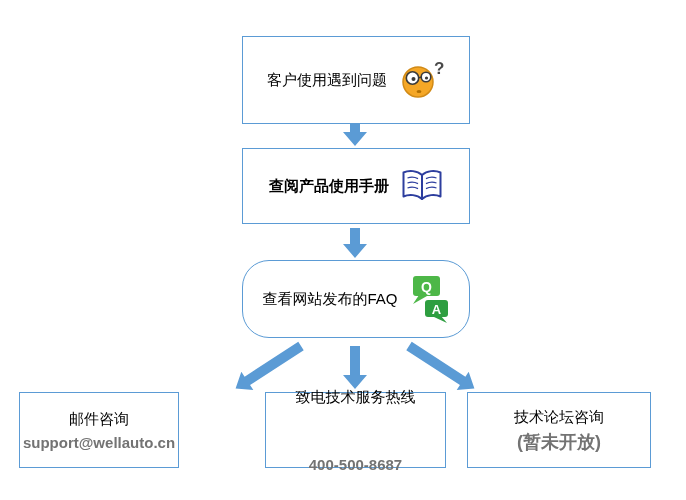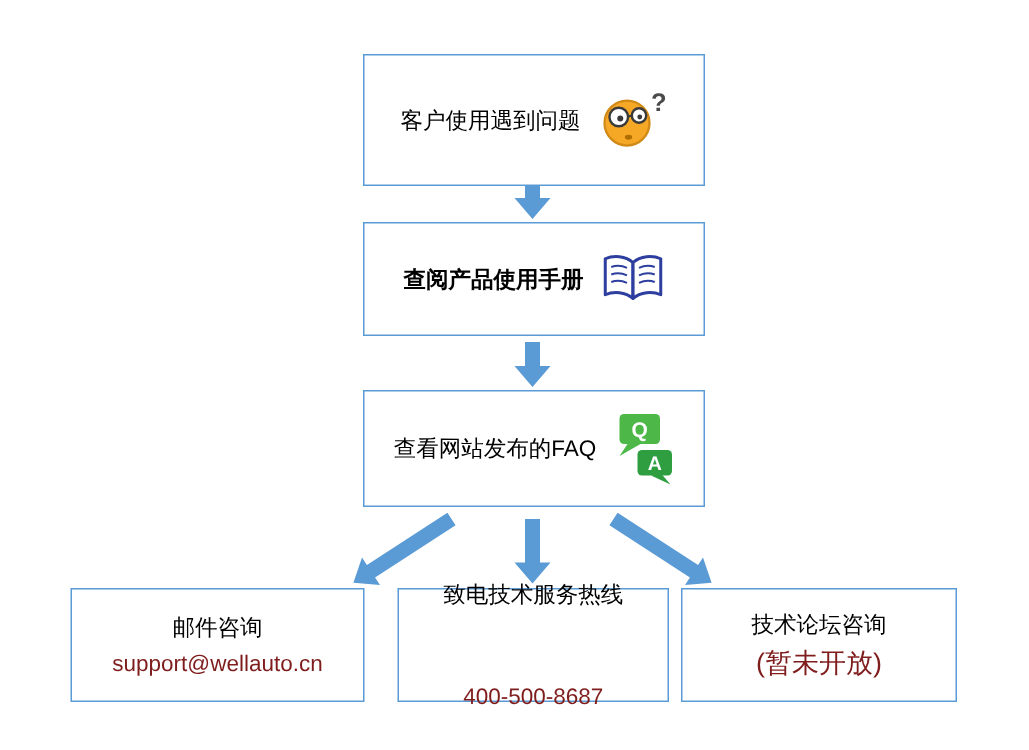--- a/index.html
+++ b/index.html
@@ -30,43 +30,44 @@
     flex-direction: row;
     gap: 12px;
   }
   .step .label {
     font-size: 15px;
     color: #000000;
     white-space: nowrap;
   }
   .step1 { top: 36px;  height: 88px; }
   .step2 { top: 148px; height: 76px; font-weight: bold; }
-  .step3 { top: 260px; height: 78px; }
+  .step3 { top: 260px; height: 78px; border-radius: 27px; }
   .outcome {
     top: 392px;
     height: 76px;
     flex-direction: column;
     text-align: center;
   }
   .outcome .line1 {
     font-size: 15px;
     color: #000000;
     line-height: 1.7;
   }
   .outcome .line2 {
     font-size: 15px;
-    color: #7f1d1d;
+    color: #737373;
     line-height: 1.5;
+    font-weight: bold;
   }
   .outcome .line2.small {
     font-size: 18px;
   }
-  .outcome1 { left: 47px;  width: 196px; text-align: right; }
+  .outcome1 { left: 19px;  width: 160px; text-align: right; }
   .outcome2 { left: 265px; width: 181px; gap: 44px; }
-  .outcome3 { left: 454px; width: 184px; }
+  .outcome3 { left: 467px; width: 184px; }
   .arrows {
     position: absolute;
     left: 0;
     top: 0;
     width: 686px;
     height: 500px;
     pointer-events: none;
   }
   .icon { flex: 0 0 auto; display: block; }
 </style>

